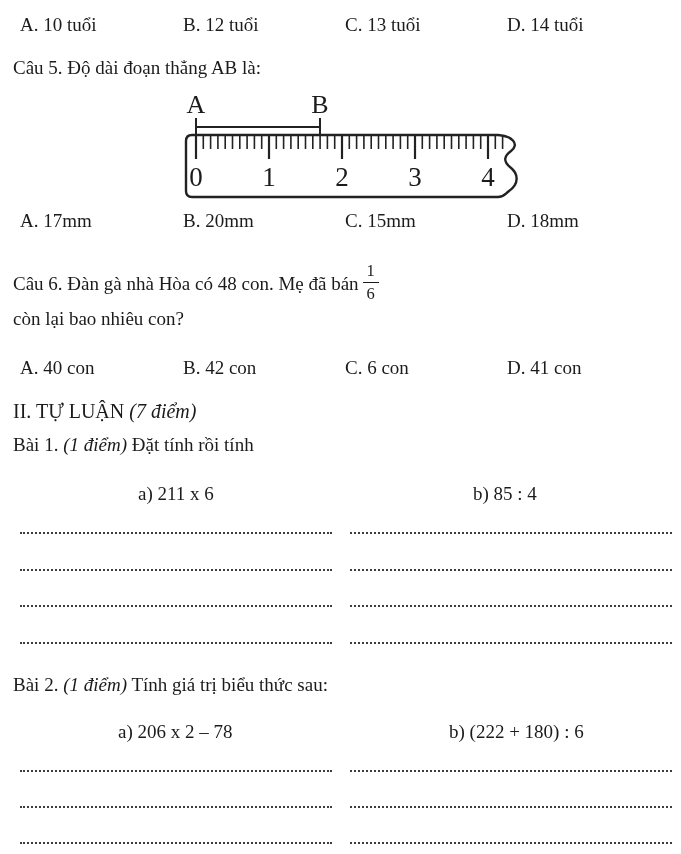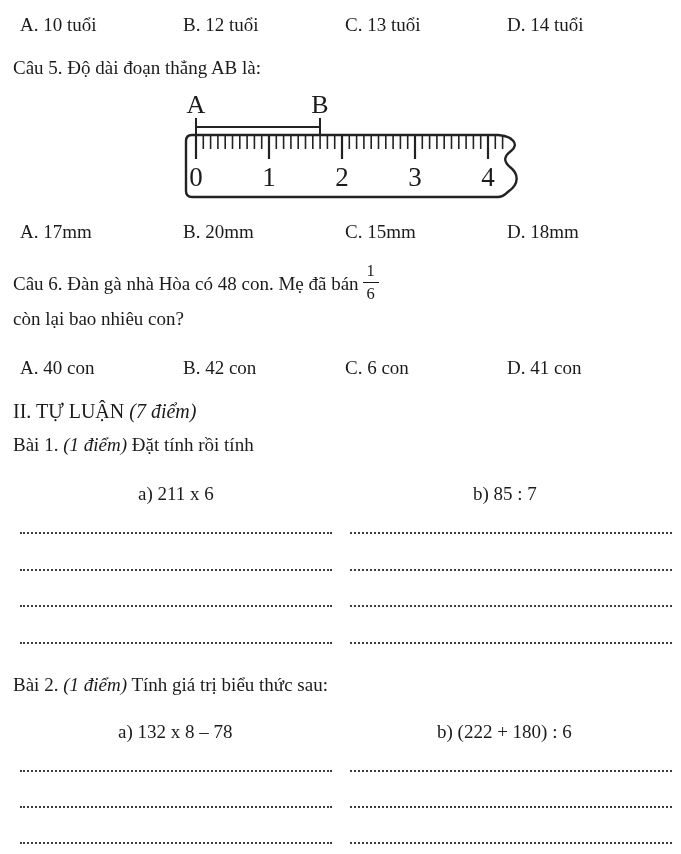--- a/index.html
+++ b/index.html
@@ -105,21 +105,21 @@
       <line x1="303.5" y1="44" x2="303.5" y2="57" stroke="#222" stroke-width="1.6"></line>
       <line x1="310.8" y1="44" x2="310.8" y2="57" stroke="#222" stroke-width="1.6"></line>
       <line x1="318.09999999999997" y1="44" x2="318.09999999999997" y2="57" stroke="#222" stroke-width="1.6"></line>
       <line x1="325.4" y1="44" x2="325.4" y2="57" stroke="#222" stroke-width="1.6"></line>
       <line x1="332.7" y1="44" x2="332.7" y2="57" stroke="#222" stroke-width="1.6"></line>
       <line x1="347.3" y1="44" x2="347.3" y2="57" stroke="#222" stroke-width="1.6"></line>
       <line x1="354.59999999999997" y1="44" x2="354.59999999999997" y2="57" stroke="#222" stroke-width="1.6"></line>
     </g>
 </svg>
 
-<div class="optrow" style="top:221px">
+<div class="optrow" style="top:210px">
   <span class="opt" style="left:20px">A. 17mm</span>
   <span class="opt" style="left:183px">B. 20mm</span>
   <span class="opt" style="left:345px">C. 15mm</span>
   <span class="opt" style="left:507px">D. 18mm</span>
 </div>
 
 <div class="para" style="top:266px;left:13px;line-height:32px">
   <b>Câu 6.</b><span> Đàn gà nhà Hòa có 48 con. Mẹ đã bán</span><span class="frac">
       <span class="num">1</span>
       <span class="den">6</span>
@@ -137,39 +137,39 @@
 <div class="para" style="top:399px;left:13px;font-size:20px">
   <b>II. TỰ LUẬN</b><i> (7 điểm)</i>
 </div>
 
 <div class="para" style="top:433px;left:13px">
   <b>Bài 1.</b><i> (1 điểm)</i><span> Đặt tính rồi tính</span>
 </div>
 
 <div class="itemrow" style="top:483px">
   <span class="item" style="left:138px">a) 211 x 6</span>
-  <span class="item" style="left:473px">b) 85 : 7</span>
+  <span class="item" style="left:473px">b) 85 : 4</span>
 </div>
 
 <div class="dotline dot-left" style="top:532px"></div>
 <div class="dotline dot-right" style="top:532px"></div>
 <div class="dotline dot-left" style="top:569px"></div>
 <div class="dotline dot-right" style="top:569px"></div>
 <div class="dotline dot-left" style="top:605px"></div>
 <div class="dotline dot-right" style="top:605px"></div>
 <div class="dotline dot-left" style="top:642px"></div>
 <div class="dotline dot-right" style="top:642px"></div>
 
 <div class="para" style="top:673px;left:13px">
   <b>Bài 2.</b><i> (1 điểm)</i><span> Tính giá trị biểu thức sau:</span>
 </div>
 
 <div class="itemrow" style="top:721px">
-  <span class="item" style="left:118px">a) 132 x 8 – 78</span>
-  <span class="item" style="left:437px">b) (222 + 180) : 6</span>
+  <span class="item" style="left:118px">a) 206 x 2 – 78</span>
+  <span class="item" style="left:449px">b) (222 + 180) : 6</span>
 </div>
 
 <div class="dotline dot-left" style="top:770px"></div>
 <div class="dotline dot-right" style="top:770px"></div>
 <div class="dotline dot-left" style="top:806px"></div>
 <div class="dotline dot-right" style="top:806px"></div>
 <div class="dotline dot-left" style="top:842px"></div>
 <div class="dotline dot-right" style="top:842px"></div>
 
 </body></html>

